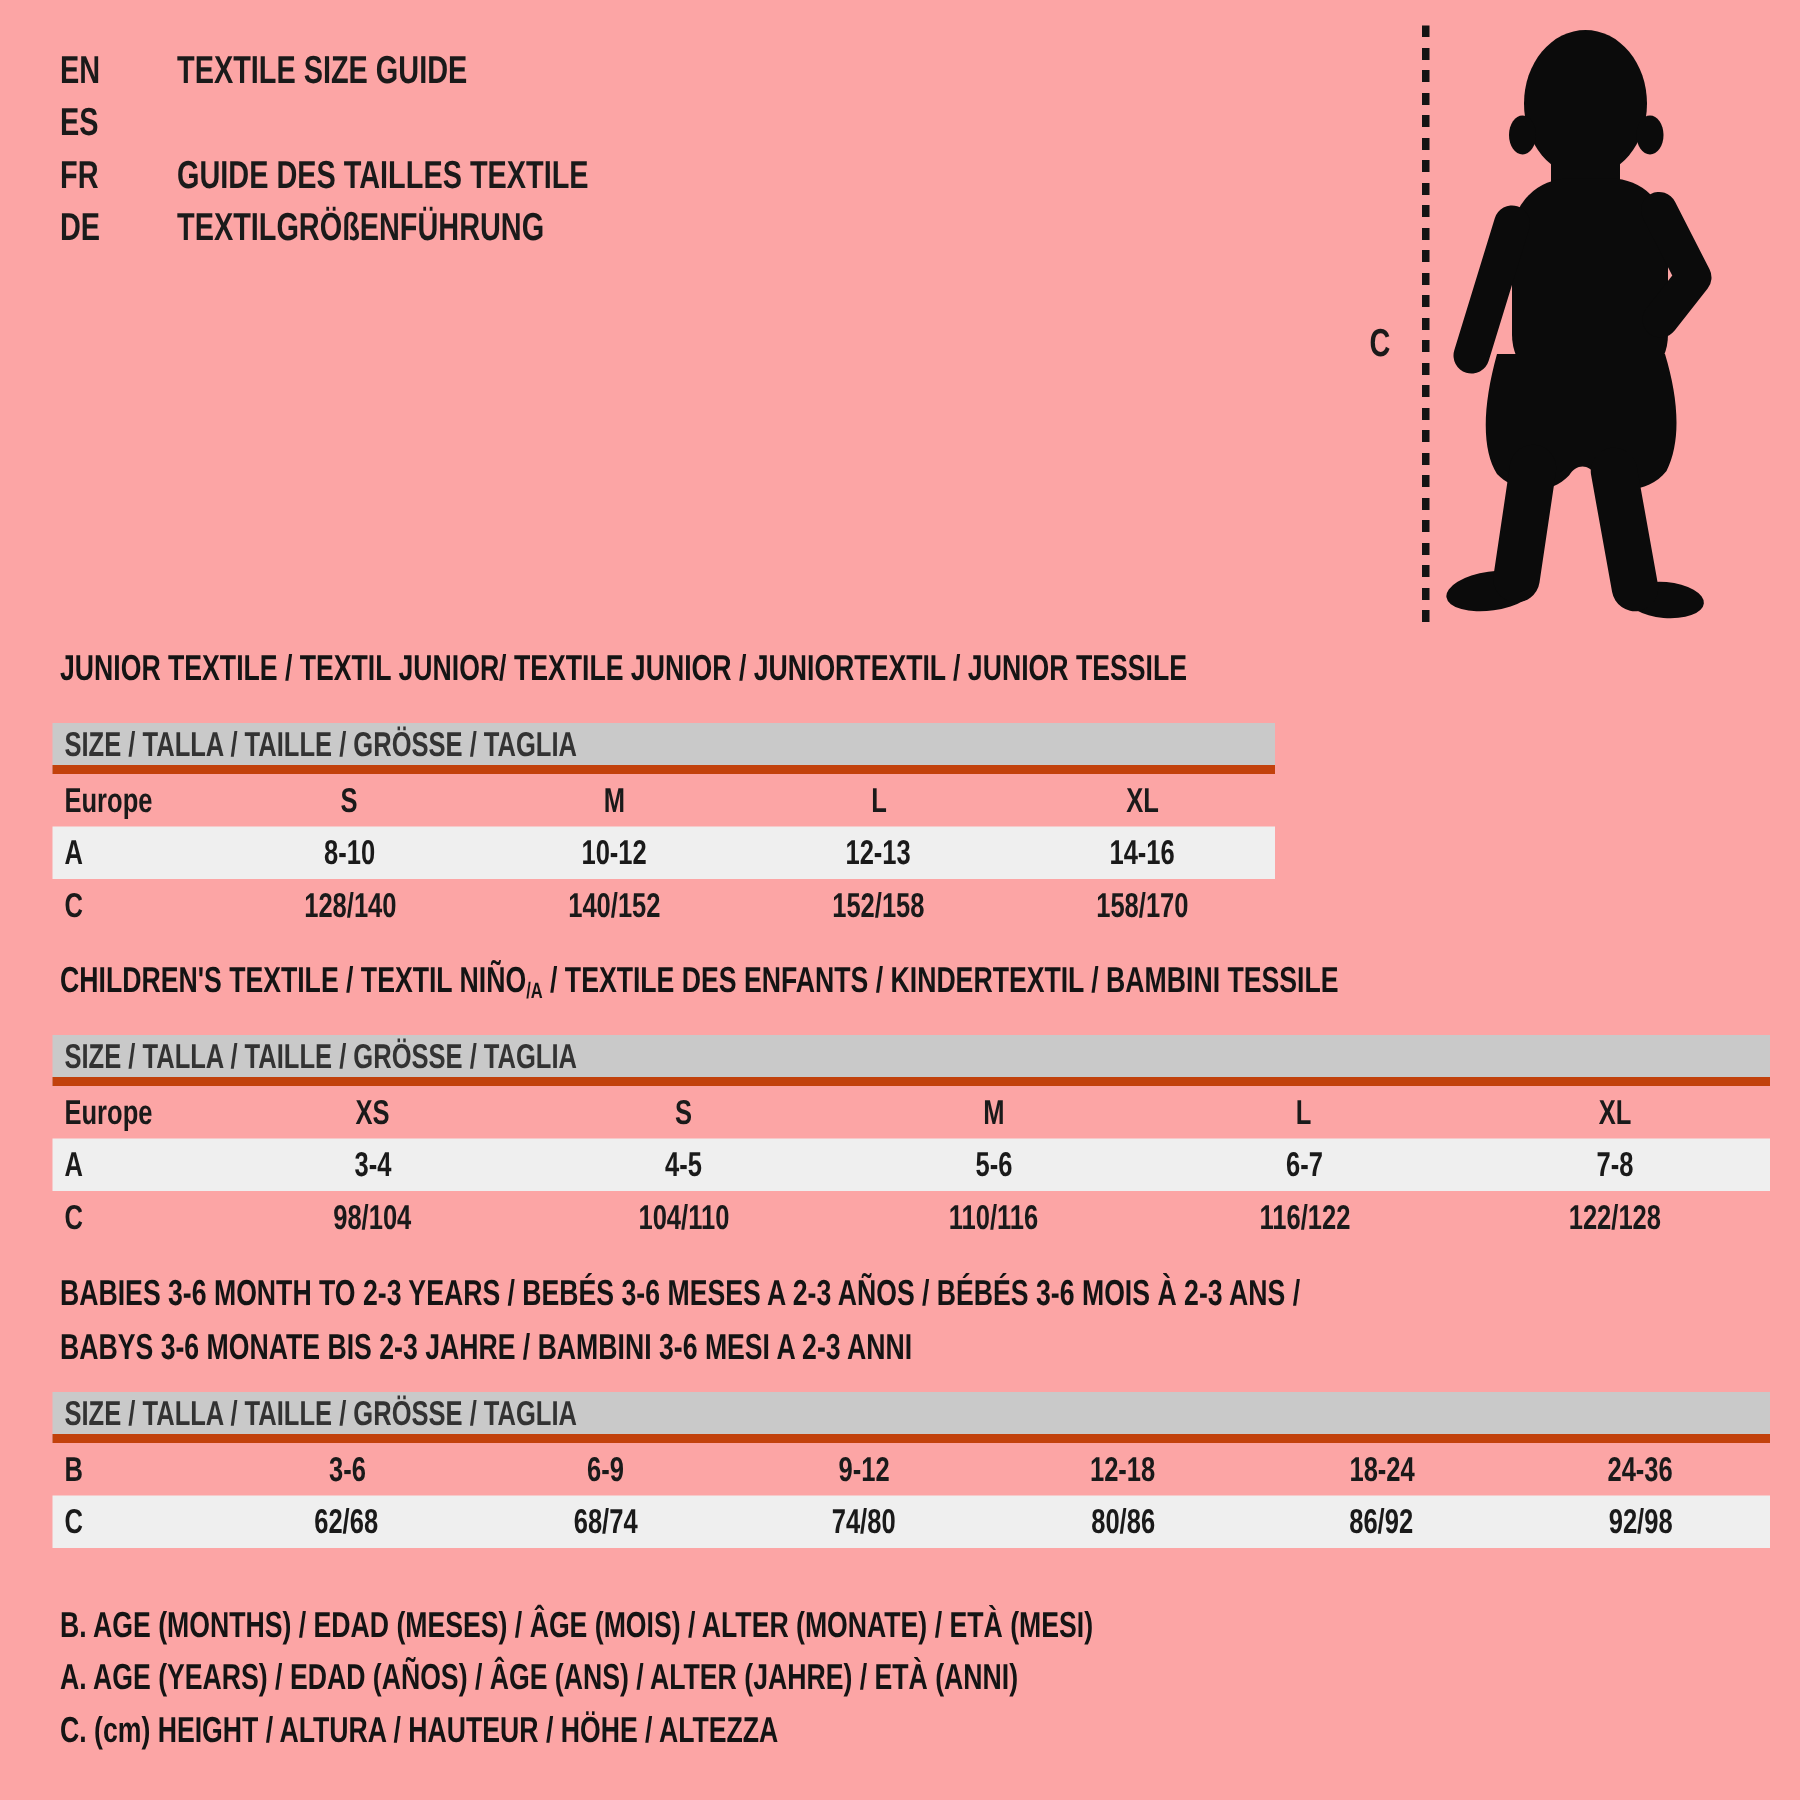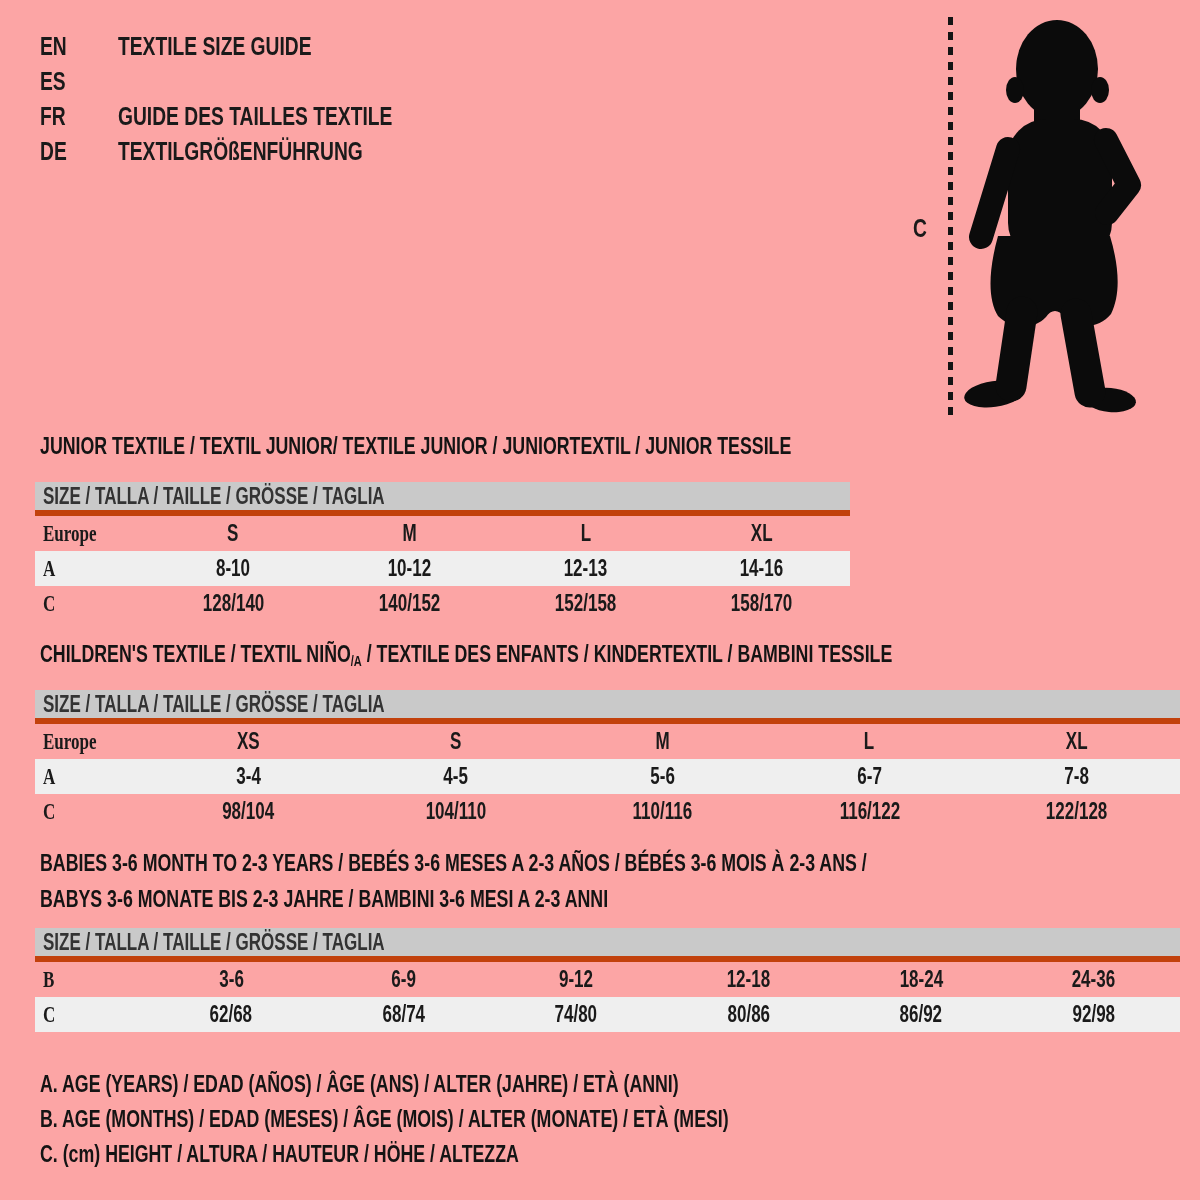--- a/index.html
+++ b/index.html
@@ -45,21 +45,21 @@
   .tbl { position: absolute; }
   .size-bar {
     height: 28px; background: #c9c9c9; border-bottom: 6px solid #c2410c;
     display: flex; align-items: center; padding-left: 8px;
     font-size: 23px; color: #333333;
   }
   .t-row { display: grid; height: 35px; align-items: center; font-size: 23px; }
   .cols-j { grid-template-columns: 110px repeat(4, 1fr); }
   .cols-c { grid-template-columns: 110px repeat(5, 1fr); }
   .cols-b { grid-template-columns: 110px repeat(6, 1fr); }
-  .t-row .lbl { padding-left: 8px; text-align: left; font-family: Liberation Serif, serif; }
+  .t-row .lbl { padding-left: 8px; text-align: left; }
   .t-row .ctr { text-align: center; }
   .shaded { background: #efefef; }
 
   
   .notes { position: absolute; left: 40px; top: 1066px; font-size: 24px; color: #141414; }
   .note-line { height: 35px; display: flex; align-items: center; }
 </style>
 </head>
 <body>
 
@@ -194,23 +194,23 @@
       <div class="ctr"><span class="cnd cndc">68/74</span></div>
       <div class="ctr"><span class="cnd cndc">74/80</span></div>
       <div class="ctr"><span class="cnd cndc">80/86</span></div>
       <div class="ctr"><span class="cnd cndc">86/92</span></div>
       <div class="ctr"><span class="cnd cndc">92/98</span></div>
     </div>
   </div>
 
   <div class="notes">
     <div class="note-line">
+        <span class="cnd">B. AGE (MONTHS) / EDAD (MESES) / ÂGE (MOIS) / ALTER (MONATE) / ETÀ (MESI)</span>
+      </div>
+    <div class="note-line">
         <span class="cnd">A. AGE (YEARS) / EDAD (AÑOS) / ÂGE (ANS) / ALTER (JAHRE) / ETÀ (ANNI)</span>
-      </div>
-    <div class="note-line">
-        <span class="cnd">B. AGE (MONTHS) / EDAD (MESES) / ÂGE (MOIS) / ALTER (MONATE) / ETÀ (MESI)</span>
       </div>
     <div class="note-line">
         <span class="cnd">C. (cm) HEIGHT / ALTURA / HAUTEUR / HÖHE / ALTEZZA</span>
       </div>
   </div>
 
 </div>
 
 </body></html>

